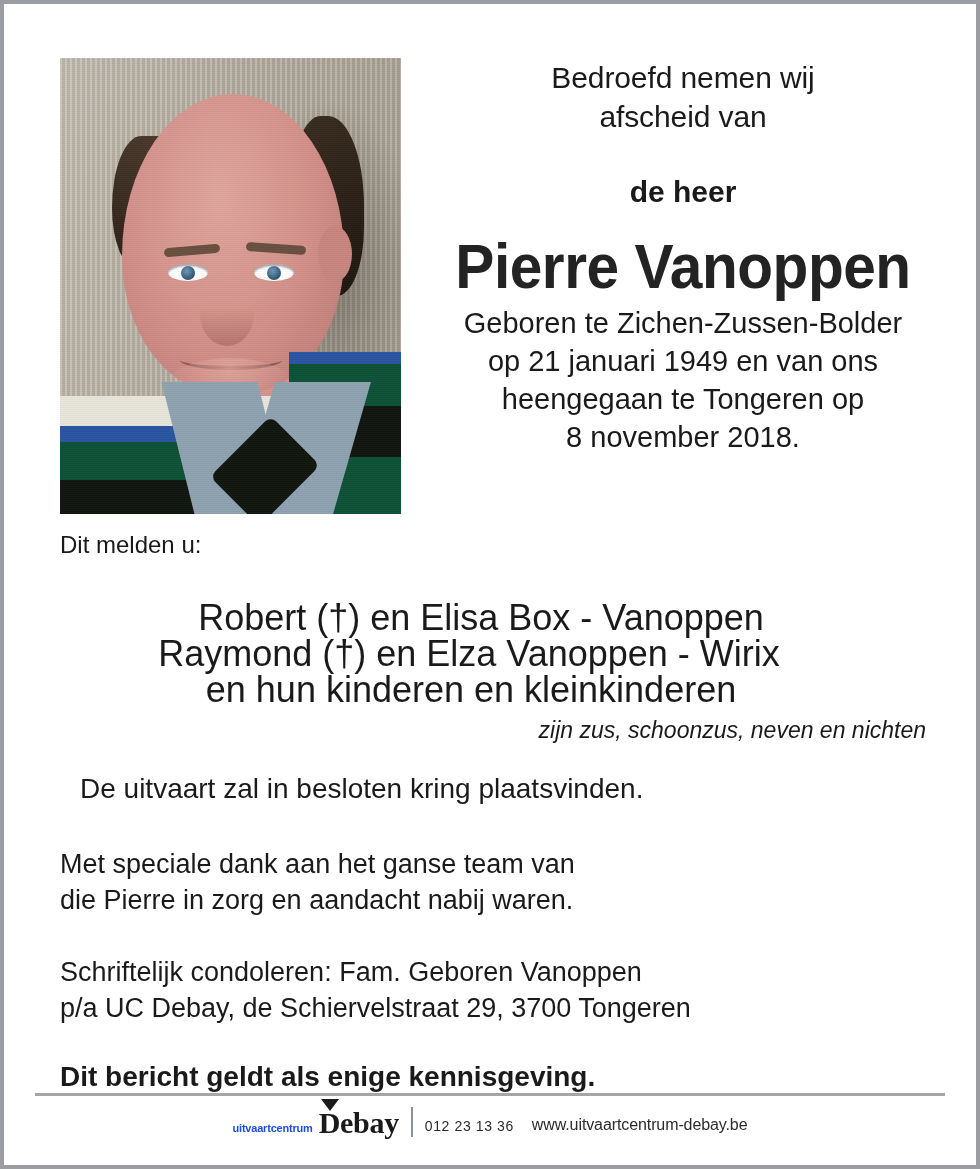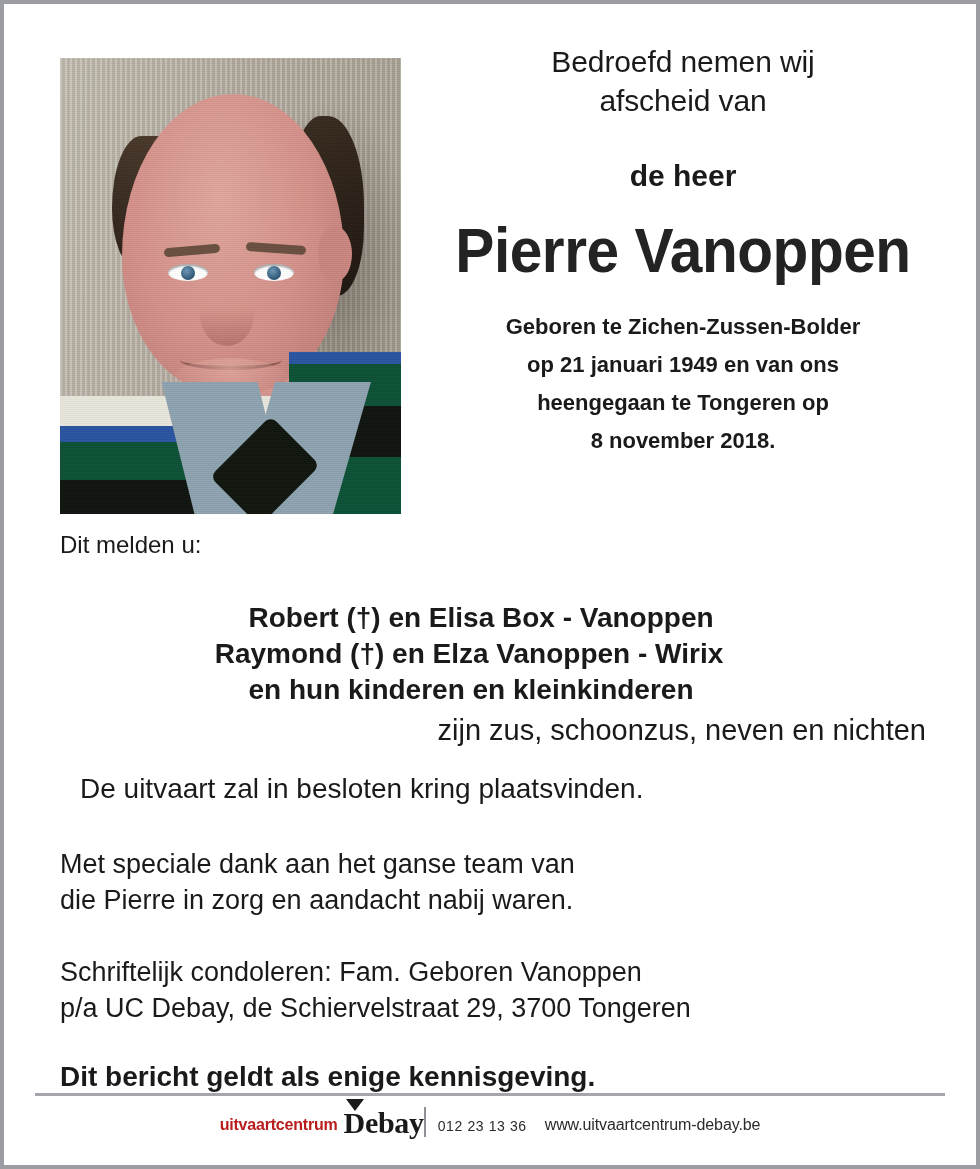--- a/index.html
+++ b/index.html
@@ -177,21 +177,21 @@
   .ph-grain {
     position: absolute; inset: 0;
     background: repeating-linear-gradient(0deg, rgba(0,0,0,0.035) 0 1px, rgba(255,255,255,0.02) 1px 2px);
     pointer-events: none;
   }
 
   
   #heading-col {
     position: absolute;
     left: 418px;
-    top: 38px;
+    top: 54px;
     width: 522px;
     text-align: center;
     color: #1a1a1a;
   }
   .lead-line {
     font-size: 30px;
     line-height: 39px;
     font-weight: 400;
     letter-spacing: -0.1px;
   }
@@ -205,52 +205,52 @@
     margin-top: 22px;
     font-size: 63px;
     line-height: 68px;
     font-weight: 700;
     letter-spacing: -0.5px;
     transform: scaleX(0.93);
     transform-origin: center;
     color: #232323;
   }
   .life-details {
-    margin-top: 24px;
-    font-size: 22px;
+    margin-top: 4px;
+    font-size: 29px;
     line-height: 38px;
-    font-weight: 700;
+    font-weight: 400;
   }
 
   
   #body-col {
     position: absolute;
     left: 56px;
     top: 524px;
     width: 866px;
     color: #1a1a1a;
   }
   .announce-intro {
     font-size: 24px;
     line-height: 34px;
   }
   .family-block {
     margin-top: 38px;
     text-align: center;
-    font-size: 28px;
+    font-size: 36px;
     line-height: 36px;
-    font-weight: bold;
   }
   .family-line-1 { padding-right: 24px; }
   .family-line-2 { padding-right: 48px; }
   .family-line-3 { padding-right: 44px; }
   .relatives-line {
     margin-top: 4px;
     text-align: right;
-    font-size: 29px;
+    font-style: italic;
+    font-size: 23px;
     line-height: 36px;
   }
   .funeral-note {
     margin-top: 24px;
     font-weight: 400;
     font-size: 28px;
     line-height: 34px;
     margin-left: 20px;
   }
   .thanks-block {
@@ -288,29 +288,30 @@
   #footer-logo-row {
     position: absolute;
     left: 0; right: 0;
     top: 14px;
     display: flex;
     align-items: flex-end;
     justify-content: center;
     gap: 0;
   }
   .fl-prefix {
-    font-size: 16px;
+    font-size: 11px;
     font-weight: 700;
     letter-spacing: -0.2px;
-    color: #b91c1c;
+    color: #1d4ed8;
     padding-bottom: 4px;
   }
   .fl-brandwrap {
     position: relative;
     padding-left: 6px;
+    padding-right: 12px;
   }
   .fl-triangle {
     position: absolute;
     left: 8px;
     top: -9px;
     width: 0; height: 0;
     border-left: 9px solid transparent;
     border-right: 9px solid transparent;
     border-top: 12px solid #1a1a1a;
   }

